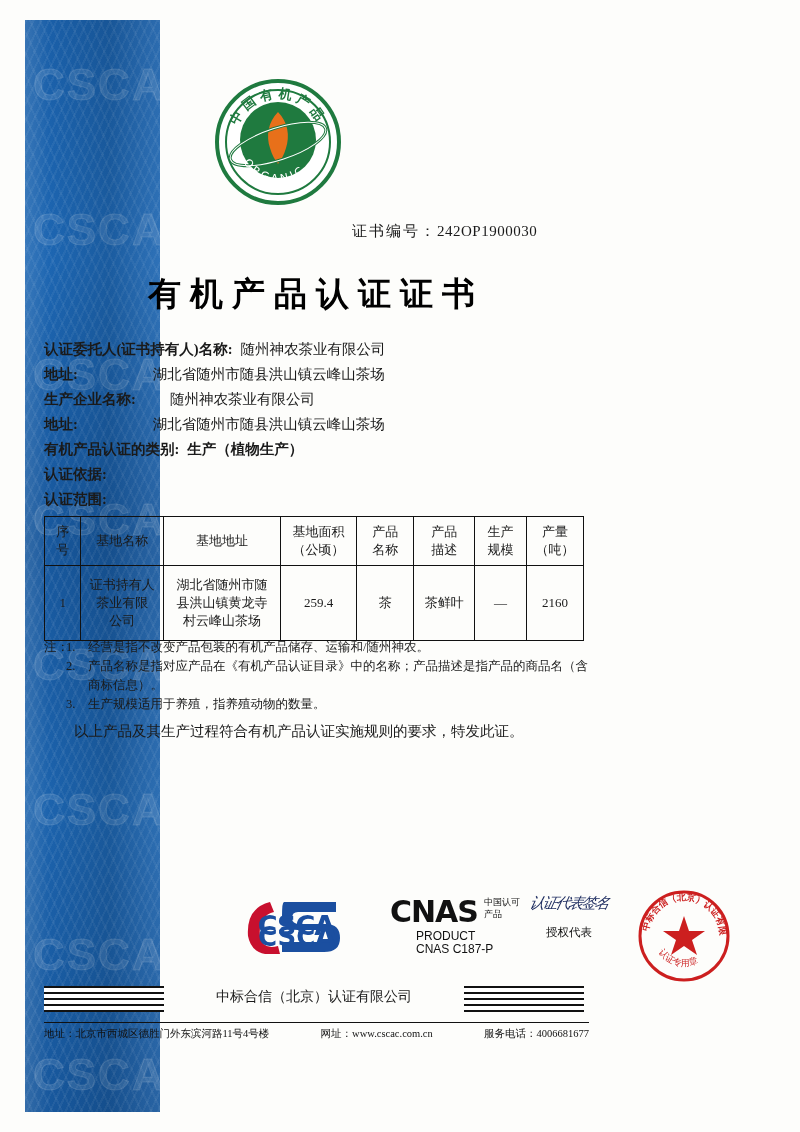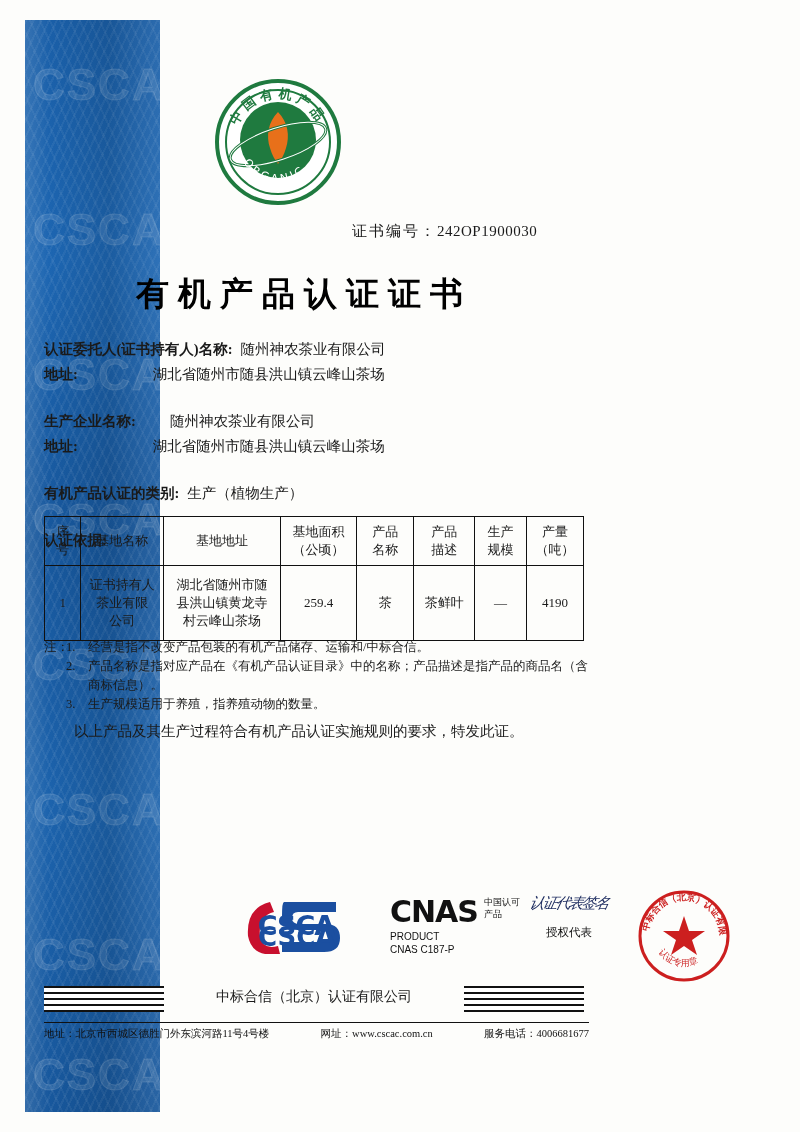--- a/index.html
+++ b/index.html
@@ -68,42 +68,42 @@
   .cert-no{
     position:absolute;
     left:352px;top:222px;
     font-size:15px;
     letter-spacing:.5px;
     white-space:nowrap;
   }
   .cert-no .label{letter-spacing:2px;text-align:center;}
   .cert-no .val{font-family:"Liberation Serif",serif;}
   .title{
-    position:absolute;left:4px;top:272px;width:600px;
+    position:absolute;left:16px;top:272px;width:600px;
     text-align:center;
     font-size:33px;
     font-weight:bold;
     letter-spacing:9px;
     color:#000;
     font-family:"DejaVu Serif","Liberation Serif",serif;
   }
   
   .fields{
     position:absolute;left:44px;top:338px;width:540px;
     font-size:14.5px;
     line-height:23px;
   }
   .frow{display:flex;align-items:center;margin-bottom:2px;}
   .flabel{font-weight:bold;white-space:nowrap;}
   .flabel.narrow{width:118px;display:inline-block;}
   .fvalue{padding-left:8px;}
   .fvalue.ind{padding-left:75px;}
   .fvalue.ind2{padding-left:75px;}
-  .frow.gap{margin-top:24px;}
-  .fields .sub{font-weight:normal;}
+  .frow.gap{margin-top:2px;}
+  .fields .sub{font-weight:bold;}
   
   .tbl{
     position:absolute;left:44px;top:516px;width:540px;
     border-collapse:collapse;
     font-size:13px;
   }
   .tbl td,.tbl th{
     border:1px solid #111;
     text-align:center;
     vertical-align:middle;
@@ -251,20 +251,23 @@
       <span class="flabel">地址:</span>
       <span class="fvalue ind2">湖北省随州市随县洪山镇云峰山茶场</span>
     </div>
     <div class="frow gap">
       <span class="flabel">有机产品认证的类别:</span>
       <span class="fvalue sub">生产（植物生产）</span>
     </div>
     <div class="frow gap">
       <span class="flabel">认证依据:</span>
     </div>
+    <div class="frow gap">
+      <span class="flabel">认证范围:</span>
+    </div>
   </div>
 
   <table class="tbl">
     <thead>
       <tr>
         <td class="c-seq">
           <span>序</span><br>
           <span>号</span>
         </td>
         <td class="c-name">基地名称</td>
@@ -301,29 +304,29 @@
         </td>
         <td>
           <span>湖北省随州市随</span><br>
           <span>县洪山镇黄龙寺</span><br>
           <span>村云峰山茶场</span>
         </td>
         <td>259.4</td>
         <td>茶</td>
         <td>茶鲜叶</td>
         <td>—</td>
-        <td>4190</td>
+        <td>2160</td>
       </tr>
     </tbody>
   </table>
 
   <div class="notes">
     <span class="nhead">注：</span>
     <ol>
-      <li><span class="num">1.</span><span>经营是指不改变产品包装的有机产品储存、运输和/中标合信。</span></li>
+      <li><span class="num">1.</span><span>经营是指不改变产品包装的有机产品储存、运输和/随州神农。</span></li>
       <li><span class="num">2.</span><span>产品名称是指对应产品在《有机产品认证目录》中的名称；产品描述是指产品的商品名（含商标信息）。</span></li>
       <li><span class="num">3.</span><span>生产规模适用于养殖，指养殖动物的数量。</span></li>
     </ol>
   </div>
 
   <div class="statement">以上产品及其生产过程符合有机产品认证实施规则的要求，特发此证。</div>
 
 
   <div class="seals">
 
@@ -338,21 +341,21 @@
       </div>
     </div>
 
     <div class="cnas" style="display:flex;align-items:flex-start;">
       <div style="font-family:'DejaVu Sans',sans-serif;font-size:30px;font-weight:bold;color:#111;letter-spacing:-1px;">CNAS</div>
       <div style="margin-left:6px;margin-top:2px;font-size:9px;line-height:12px;color:#111;font-family:'Liberation Sans',sans-serif;">
         <div>中国认可</div>
         <div>产品</div>
       </div>
     </div>
-    <div style="position:absolute;left:346px;top:40px;font-family:'Liberation Sans',sans-serif;font-size:10px;line-height:13px;color:#111;">
+    <div style="position:absolute;left:372px;top:40px;font-family:'Liberation Sans',sans-serif;font-size:12px;line-height:13px;color:#111;">
       <div>PRODUCT</div>
       <div>CNAS C187-P</div>
     </div>
 
     <div class="sig">
       <div class="scrawl" style="font-size:15px;">认证代表签名</div>
       <div class="cap">授权代表</div>
     </div>
 
     <div class="redseal">

